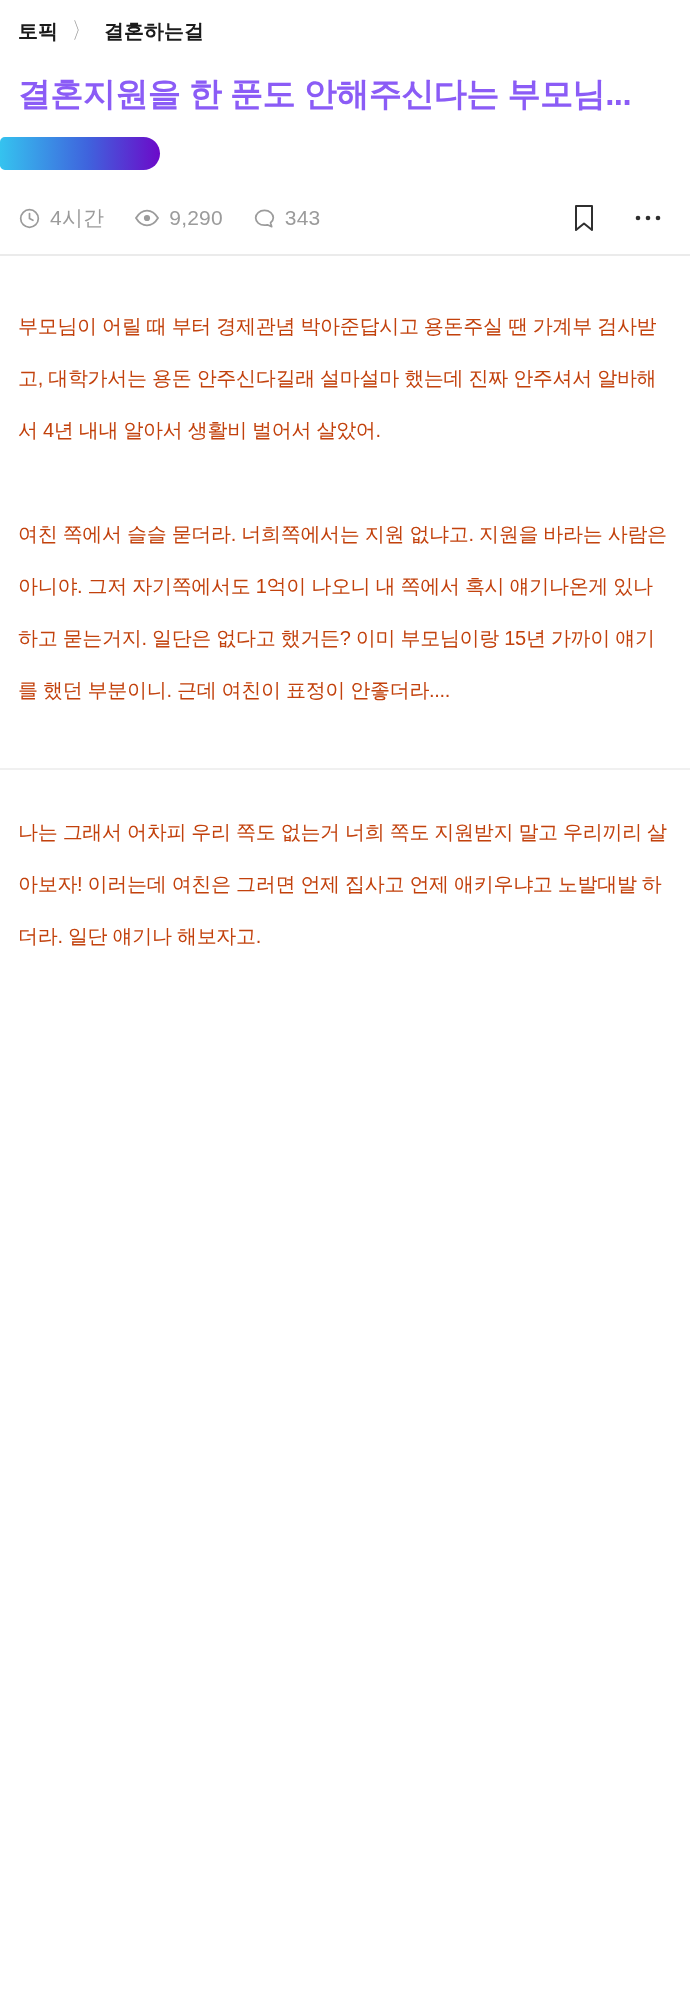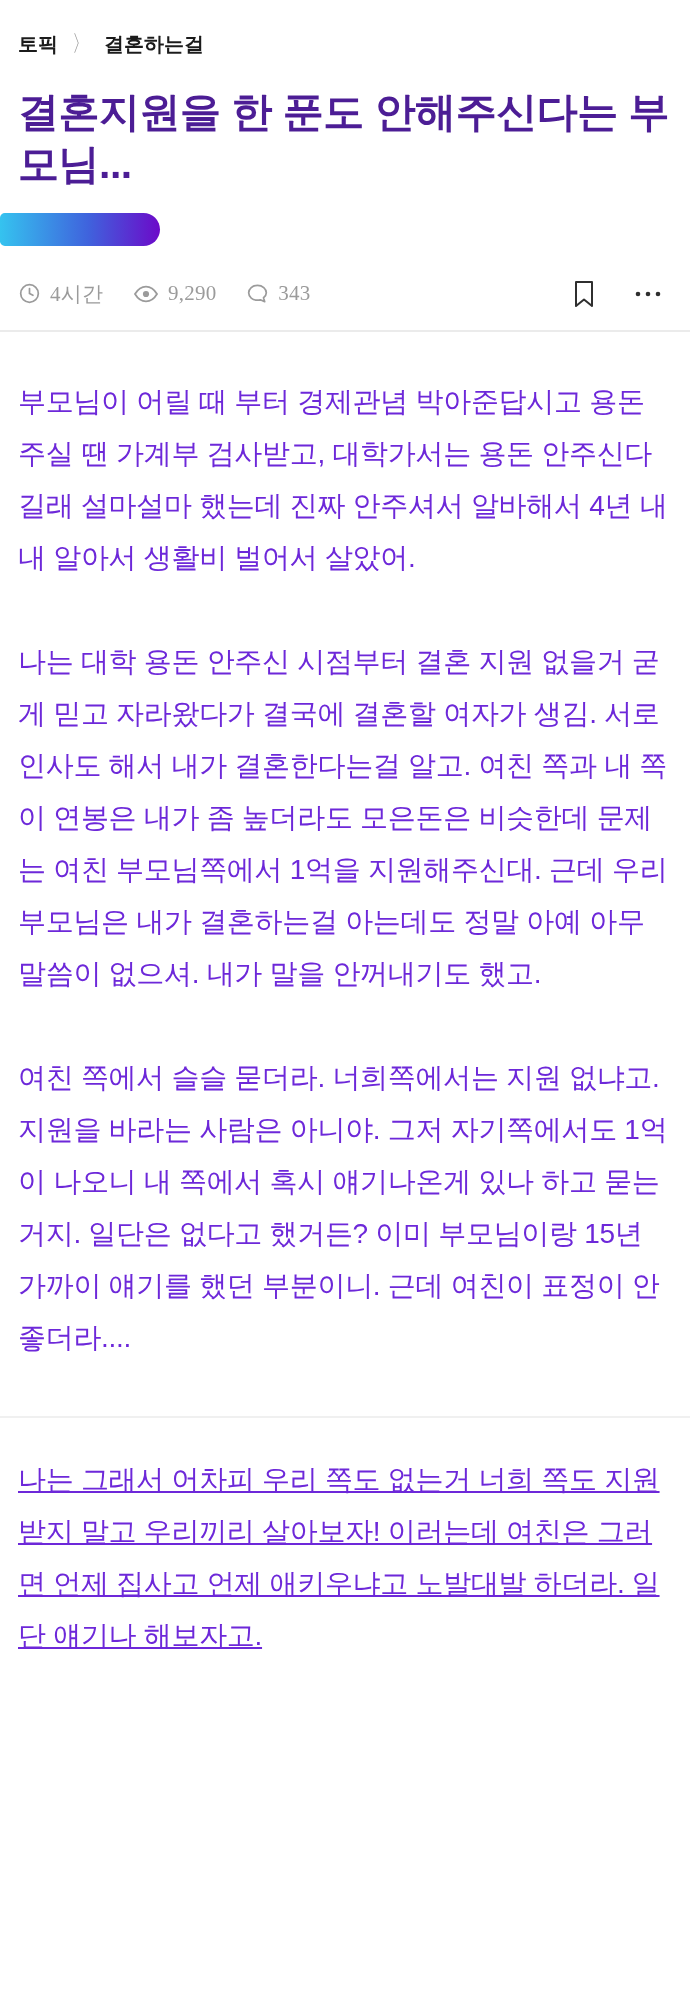--- a/index.html
+++ b/index.html
@@ -9,73 +9,73 @@
     width: 690px;
     min-height: 2007px;
     margin: 0 auto;
     color: #3c3c3c;
   }
   .page { width: 690px; padding: 0 18px; }
 
   
   .breadcrumb {
     display: flex; align-items: flex-start;
-    padding-top: 31px;
+    padding-top: 18px;
     font-size: 20px; font-weight: 700; color: #1b1b1b;
   }
   .breadcrumb .crumb { cursor: pointer; }
   .breadcrumb .chev {
     margin: 0 14px; color: #9b9b9b; font-weight: 400; font-size: 18px;
     transform: scaleY(1.25); display: inline-block;
   }
 
   
   .post-title {
     margin-top: 28px;
-    font-size: 41px; line-height: 1.28; font-weight: 700;
-    color: #4c1d95; letter-spacing: -0.5px;
+    font-size: 33px; line-height: 1.28; font-weight: 700;
+    color: #8b5cf6; letter-spacing: -0.5px;
   }
 
   
   .grad-pill {
     margin-top: 22px; margin-left: -18px;
     width: 160px; height: 33px;
     border-radius: 5px 17px 17px 5px;
   }
 
   
   .meta-row {
     margin-top: 34px;
     display: flex; align-items: center; justify-content: space-between;
   }
   .meta-left { display: flex; align-items: center; gap: 30px; }
-  .meta-item { display: flex; align-items: center; gap: 9px; color: #9b9b9b; font-family: Liberation Serif, serif; }
+  .meta-item { display: flex; align-items: center; gap: 9px; color: #9b9b9b; }
   .meta-item .txt { font-size: 21px; color: #9b9b9b; letter-spacing: 0.2px; }
   .meta-right { display: flex; align-items: center; gap: 38px; padding-right: 10px; }
   .icon { display: inline-flex; align-items: center; justify-content: center; }
   .icon svg { display: block; }
 
   
   .header-divider {
     margin: 22px -18px 0 -18px;
     border: none; border-top: 2px solid #ebebeb; height: 0;
   }
   .section-divider {
     margin: 36px -18px; border: none; border-top: 2px solid #f0f0f0; height: 0;
   }
 
   
   .article { padding-top: 44px; padding-bottom: 40px; }
   .article p {
-    font-size: 28px; line-height: 52px; color: #6d28d9;
+    font-size: 20px; line-height: 52px; color: #c2410c;
     letter-spacing: -0.3px;
     white-space: pre-line;
     margin-bottom: 52px;
   }
-  .article p:last-child { margin-bottom: 0; text-decoration: underline; }
+  .article p:last-child { margin-bottom: 0; }
 </style>
 </head>
 <body>
 
 <div class="page">
 
   <nav class="breadcrumb">
     <span class="crumb">토픽</span>
     <span class="chev">〉</span>
     <span class="crumb">결혼하는걸</span>
@@ -127,21 +127,20 @@
           <circle cx="24" cy="4" r="2.3"></circle>
         </svg>
       </span>
     </div>
   </div>
 
   <hr class="header-divider">
 
   <article class="article">
     <p>부모님이 어릴 때 부터 경제관념 박아준답시고 용돈주실 땐 가계부 검사받고, 대학가서는 용돈 안주신다길래 설마설마 했는데 진짜 안주셔서 알바해서 4년 내내 알아서 생활비 벌어서 살았어.</p>
-    <p>나는 대학 용돈 안주신 시점부터 결혼 지원 없을거 굳게 믿고 자라왔다가 결국에 결혼할 여자가 생김. 서로 인사도 해서 내가 결혼한다는걸 알고. 여친 쪽과 내 쪽이 연봉은 내가 좀 높더라도 모은돈은 비슷한데 문제는 여친 부모님쪽에서 1억을 지원해주신대. 근데 우리 부모님은 내가 결혼하는걸 아는데도 정말 아예 아무 말씀이 없으셔. 내가 말을 안꺼내기도 했고.</p>
     <p>여친 쪽에서 슬슬 묻더라. 너희쪽에서는 지원 없냐고. 지원을 바라는 사람은 아니야. 그저 자기쪽에서도 1억이 나오니 내 쪽에서 혹시 얘기나온게 있나 하고 묻는거지. 일단은 없다고 했거든? 이미 부모님이랑 15년 가까이 얘기를 했던 부분이니. 근데 여친이 표정이 안좋더라....</p>
 
     <hr class="section-divider">
 
     <p>나는 그래서 어차피 우리 쪽도 없는거 너희 쪽도 지원받지 말고 우리끼리 살아보자! 이러는데 여친은 그러면 언제 집사고 언제 애키우냐고 노발대발 하더라. 일단 얘기나 해보자고.</p>
 
   </article>
 
 </div>
 

